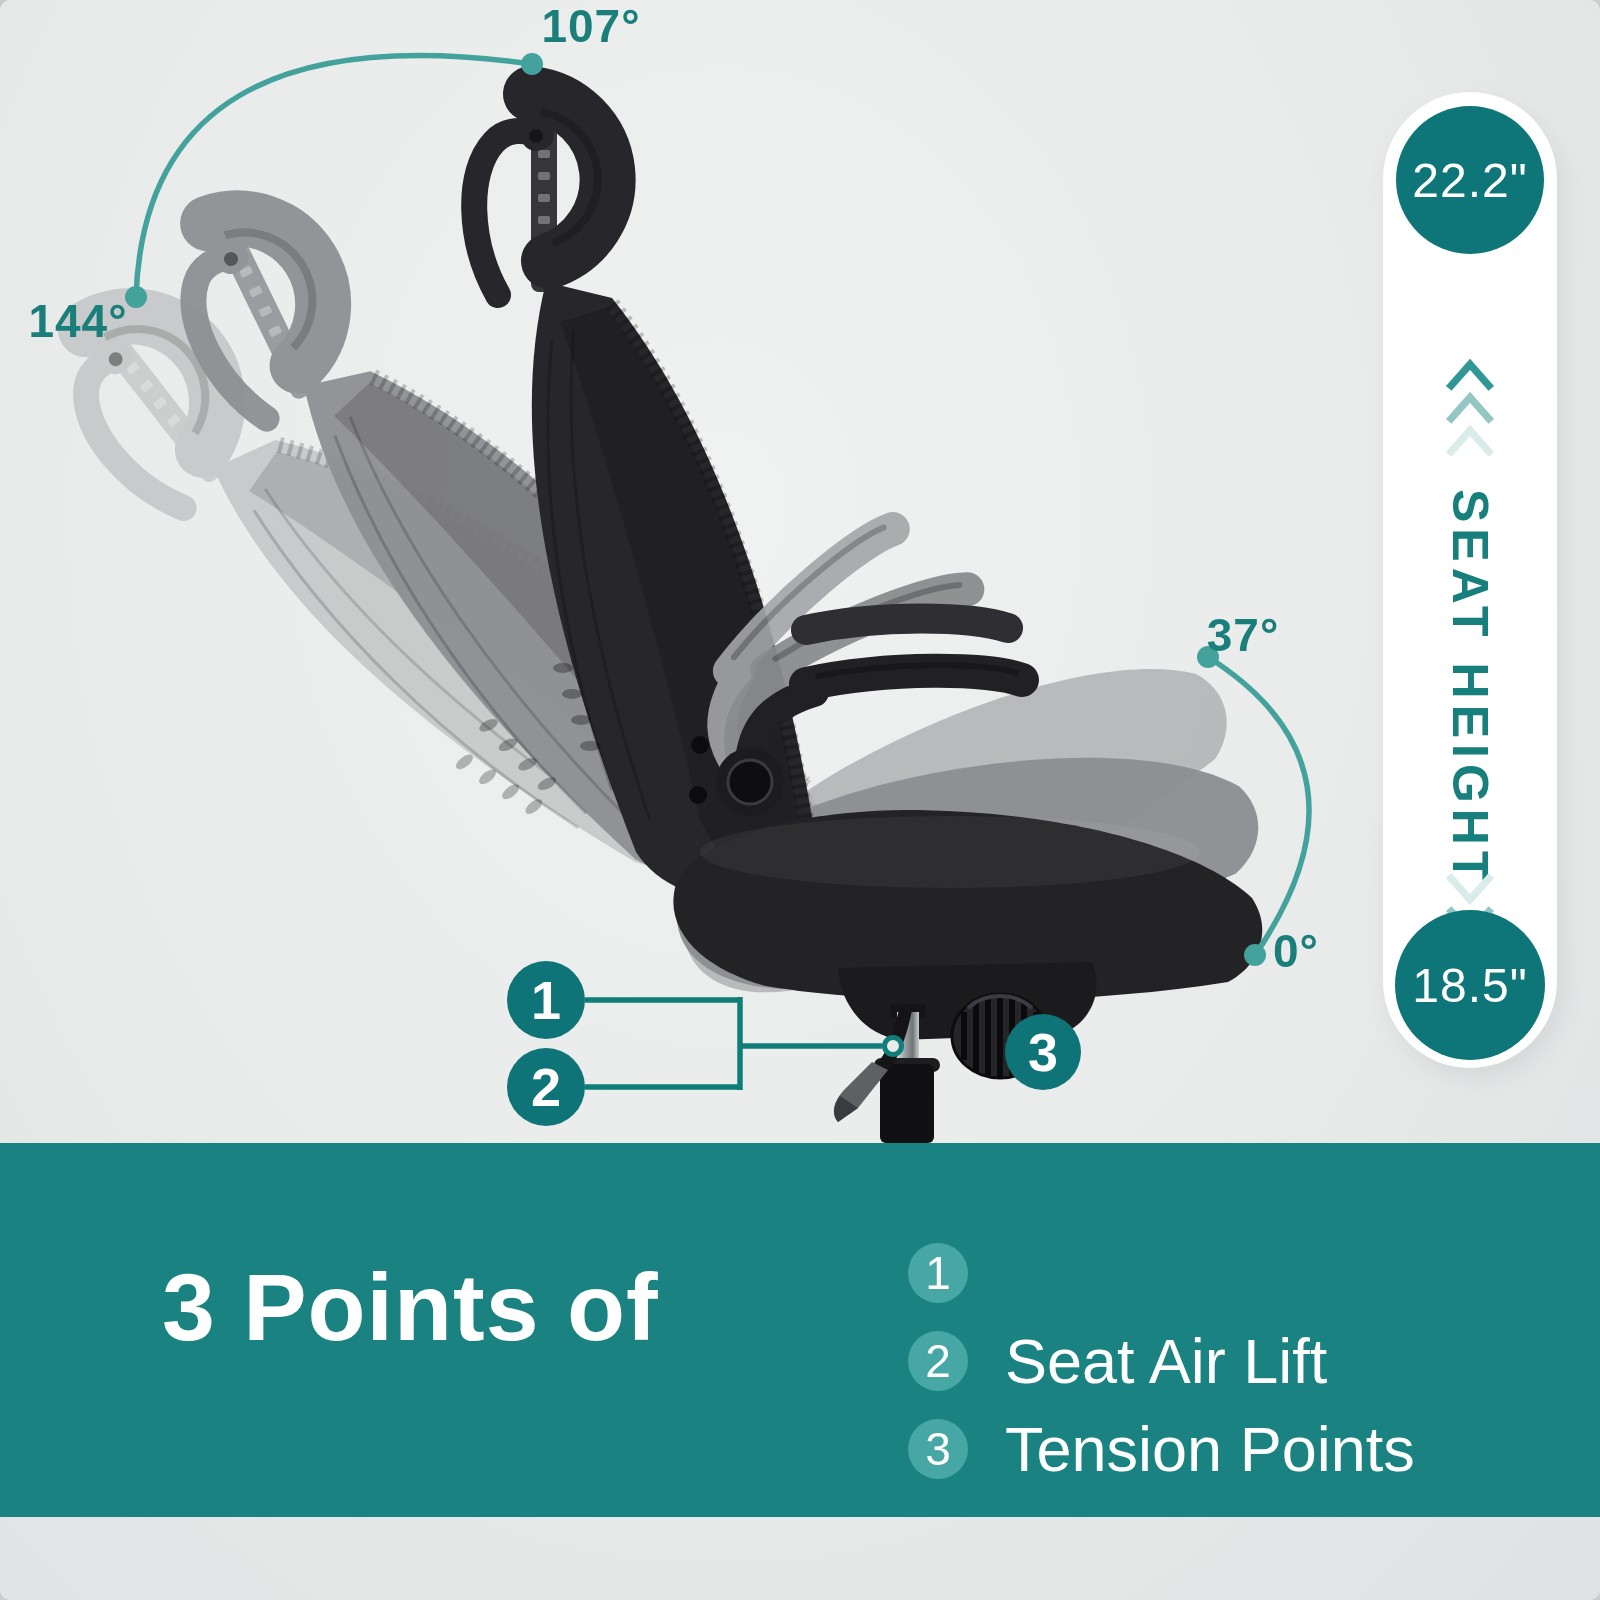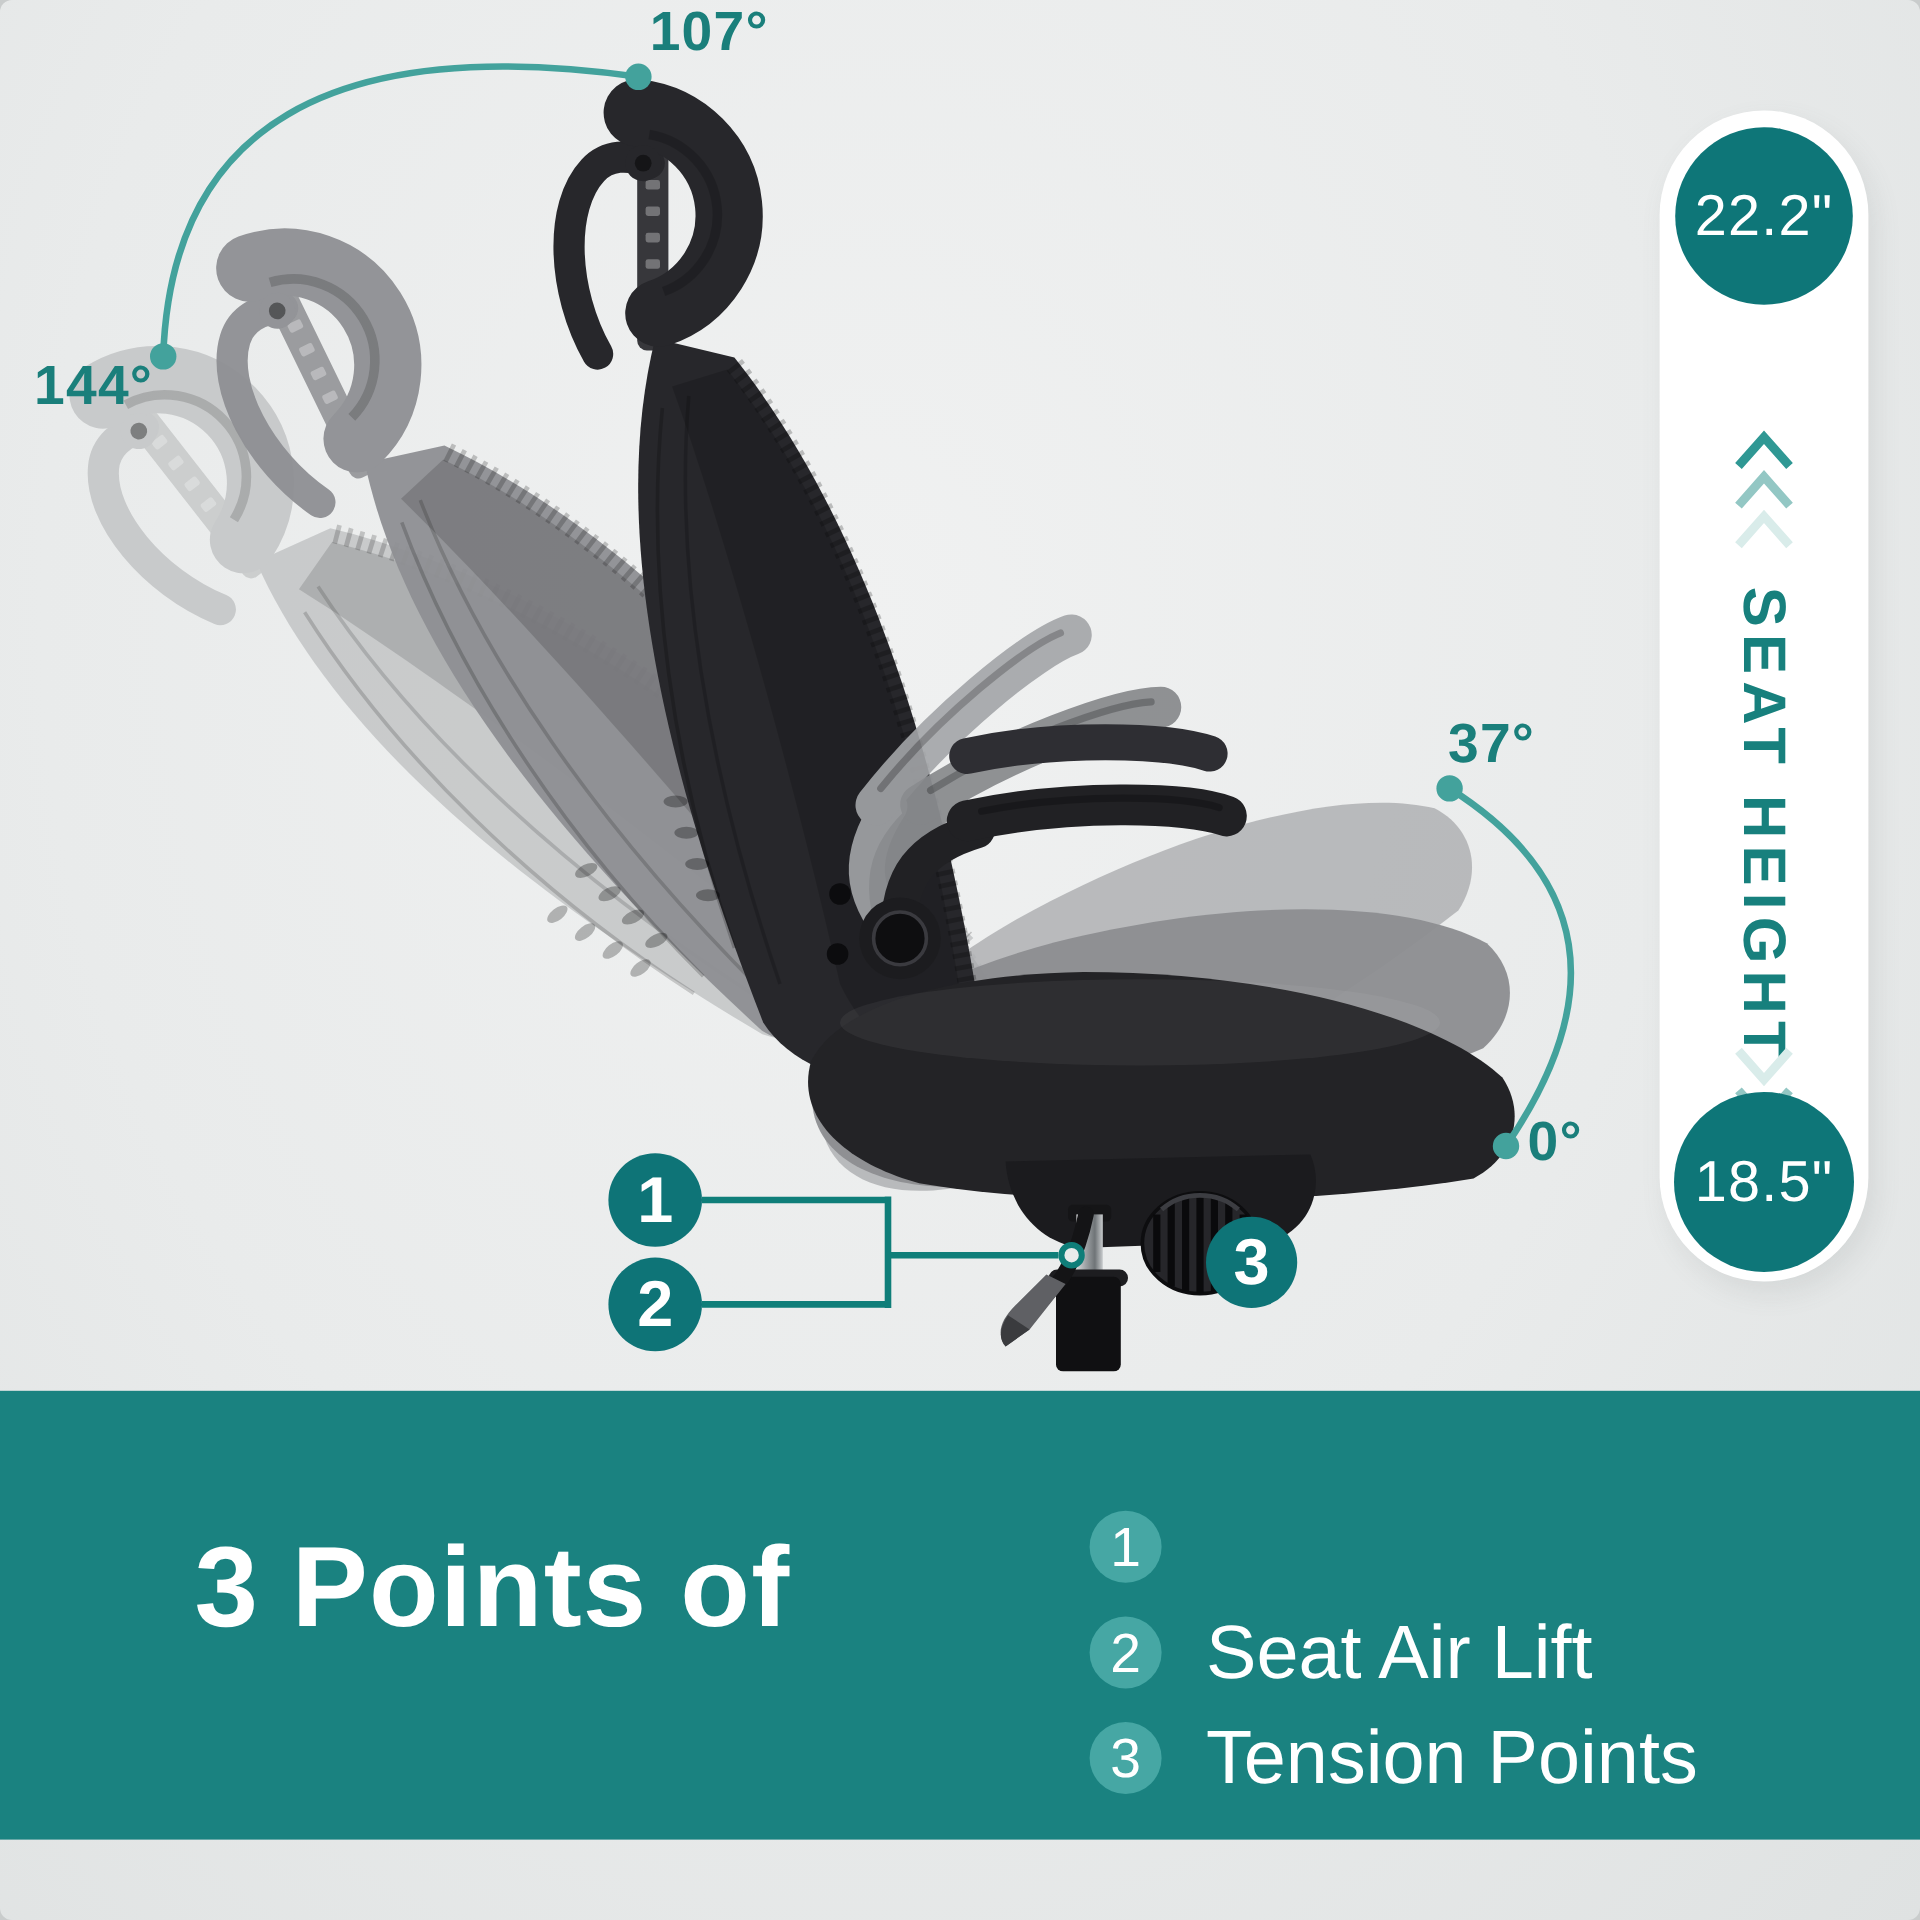--- a/index.html
+++ b/index.html
@@ -11,21 +11,21 @@
     border-radius:10px;
   }
   .scene{position:absolute;left:0;top:0;width:1600px;height:1143px;display:block;}
 
   .angle-label{
     position:absolute;text-align:center;font-weight:700;font-size:46px;
     color:#1a7f7b;line-height:1.05;letter-spacing:1px;
   }
   .lbl-107{left:511px;top:2px;width:160px;}
   .lbl-144{left:0px;top:297px;width:156px;}
-  .lbl-37{left:1165px;top:595px;width:156px;}
+  .lbl-37{left:1165px;top:611px;width:156px;}
   .lbl-0{left:1243px;top:927px;width:106px;}
 
   
   .seat-panel{
     position:absolute;left:1383px;top:92px;width:174px;height:976px;
     background:#ffffff;border-radius:88px;
     box-shadow:6px 10px 22px rgba(100,110,110,0.12);
   }
   .sh-circle{
     position:absolute;border-radius:50%;background:#0e7678;color:#fff;
@@ -51,21 +51,21 @@
   .callout{
     position:absolute;border-radius:50%;background:#0e7477;color:#fff;
     display:flex;align-items:center;justify-content:center;
     font-size:54px;font-weight:700;
   }
   .callout.c1{left:507px;top:961px;width:78px;height:78px;}
   .callout.c2{left:507px;top:1048px;width:78px;height:78px;}
   .callout.c3{left:1005px;top:1014px;width:76px;height:76px;}
 
   
-  .footer{position:absolute;left:0;top:1143px;width:1600px;height:374px;background:#1a8280;margin-top:16px;}
+  .footer{position:absolute;left:0;top:1143px;width:1600px;height:374px;background:#1a8280;}
   .headline{
     position:absolute;left:162px;top:108px;color:#ffffff;
     font-size:95px;font-weight:700;line-height:112px;letter-spacing:1px;white-space:nowrap;
   }
   .legend{position:absolute;left:908px;top:100px;margin:0;padding:0;list-style:none;}
   .legend-item{display:flex;align-items:center;height:60px;margin-bottom:28px;}
   .legend-num{
     flex:0 0 60px;width:60px;height:60px;border-radius:50%;background:#46a7a4;color:#fff;
     display:flex;align-items:center;justify-content:center;font-size:46px;font-weight:400;
   }

